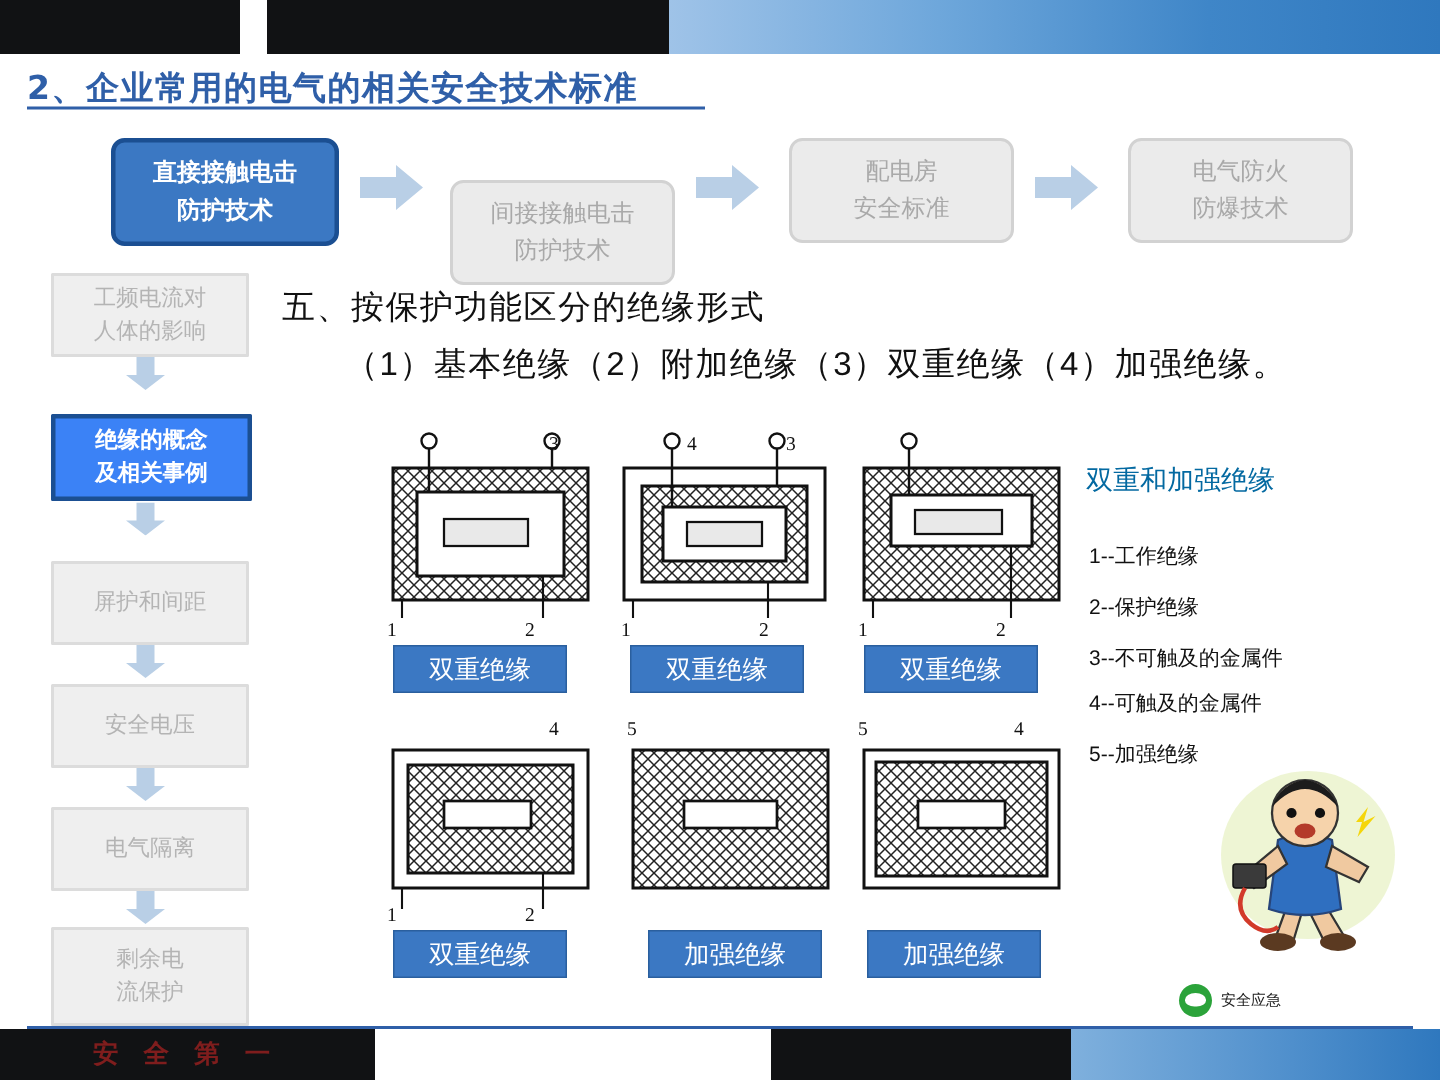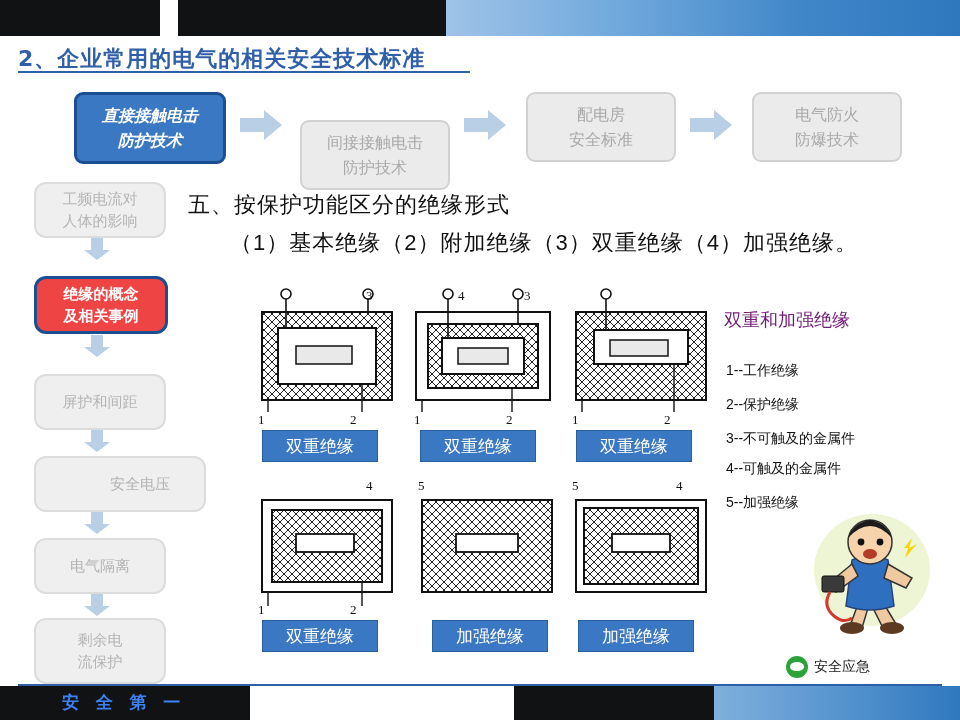--- a/index.html
+++ b/index.html
@@ -25,69 +25,69 @@
     font-family:"DejaVu Sans","Liberation Sans",sans-serif;}
   .sec-underline{position:absolute;left:18px;top:71px;width:452px;height:2px;background:#2f5fa8;}
   
   .topbox{position:absolute;width:146px;height:66px;border-radius:9px;
     display:flex;flex-direction:column;align-items:center;justify-content:center;
     font-size:16px;line-height:25px;text-align:center;}
   .topbox.active{background:#3b78c3;color:#ffffff;border:3px solid #1b4f92;font-weight:bold;}
   .topbox.idle{background:#ebebeb;color:#a9a9a9;border:2px solid #d2d2d2;}
   .arrow-r{position:absolute;width:42px;height:30px;}
   
-  .sidebox{position:absolute;left:34px;width:128px;height:52px;border-radius:12px;
+  .sidebox{position:absolute;left:34px;width:128px;height:52px;border-radius:1px;
     display:flex;flex-direction:column;align-items:center;justify-content:center;
     font-size:15px;line-height:22px;text-align:center;}
   .sidebox.idle{background:#efefef;color:#b4b4b4;border:2px solid #dcdcdc;}
-  .sidebox.active{background:#ef4444;color:#ffffff;border:3px solid #1b4f92;font-weight:bold;}
+  .sidebox.active{background:#3b82f6;color:#ffffff;border:3px solid #1b4f92;font-weight:bold;}
   .arrow-d{position:absolute;left:84px;width:26px;height:22px;}
   
   .main-h{position:absolute;left:188px;top:190px;font-size:22px;color:#111;letter-spacing:1px;}
   .main-h2{position:absolute;left:230px;top:228px;font-size:22px;color:#111;letter-spacing:1px;}
   
   .diagram{position:absolute;}
   .dlabel{position:absolute;height:30px;background:#3b78c3;color:#fff;font-size:17px;
     display:flex;align-items:center;justify-content:center;border:1px solid #2a5f9e;}
   .num{position:absolute;font-size:13px;color:#111;font-family:"Liberation Serif",serif;}
   
-  .rtitle{position:absolute;left:724px;top:308px;font-size:18px;color:#701a75;}
+  .rtitle{position:absolute;left:724px;top:308px;font-size:18px;color:#0369a1;}
   .ritem{position:absolute;left:726px;font-size:14px;color:#111;}
   
   .botbar{position:absolute;left:0;bottom:0;width:960px;height:34px;background:#ffffff;}
   .bb-seg{position:absolute;bottom:0;height:34px;}
   .bb-black{left:0;width:250px;background:#111214;}
   .bb-white{left:250px;width:264px;background:#ffffff;}
   .bb-black2{left:514px;width:200px;background:#111214;}
   .bb-grad{left:714px;width:246px;
     background:linear-gradient(90deg,#7fb0dd 0%,#4f8fcc 60%,#2f78be 100%);}
-  .bb-text{position:absolute;left:62px;bottom:6px;color:#3b82f6;font-size:17px;
+  .bb-text{position:absolute;left:62px;bottom:6px;color:#7f1d1d;font-size:17px;
     font-weight:bold;letter-spacing:6px;}
   .bb-line{position:absolute;left:18px;bottom:34px;width:924px;height:2px;background:#2f5fa8;}
   
   .wx{position:absolute;left:786px;bottom:42px;display:flex;align-items:center;gap:6px;}
   .wx-ico{width:22px;height:22px;border-radius:50%;background:#2ba33a;position:relative;}
   .wx-ico:after{content:"";position:absolute;left:4px;top:6px;width:14px;height:9px;
     background:#fff;border-radius:50% 50% 45% 45%;}
-  .wx-txt{font-size:14px;color:#222;}
+  .wx-txt{font-size:10px;color:#222;}
 </style>
 </head>
 <body>
 
 <div class="topbar">
   <div class="tb-seg tb-black1"></div>
   <div class="tb-seg tb-white1"></div>
   <div class="tb-seg tb-black2"></div>
   <div class="tb-seg tb-grad"></div>
 </div>
 
 <div class="sec-title">2、企业常用的电气的相关安全技术标准</div>
 <div class="sec-underline"></div>
 
-<div class="topbox active" style="left:74px;top:92px;font-style:italic;">
+<div class="topbox active" style="left:74px;top:92px;">
   <span>直接接触电击</span>
   <span>防护技术</span>
 </div>
 <svg class="arrow-r" style="left:240px;top:110px;" viewBox="0 0 42 30">
   <polygon points="0,8 24,8 24,0 42,15 24,30 24,22 0,22" fill="#b9cfe6"></polygon>
 </svg>
 
 <div class="topbox idle" style="left:300px;top:92px;margin-top:28px;">
   <span>间接接触电击</span>
   <span>防护技术</span>
@@ -125,21 +125,21 @@
   <polygon points="7,0 19,0 19,12 26,12 13,22 0,12 7,12" fill="#b9cfe6"></polygon>
 </svg>
 
 <div class="sidebox idle" style="top:374px;">
   <span>屏护和间距</span>
 </div>
 <svg class="arrow-d" style="top:430px;" viewBox="0 0 26 22">
   <polygon points="7,0 19,0 19,12 26,12 13,22 0,12 7,12" fill="#b9cfe6"></polygon>
 </svg>
 
-<div class="sidebox idle" style="top:456px;padding-left:40px;">
+<div class="sidebox idle" style="top:456px;">
   <span>安全电压</span>
 </div>
 <svg class="arrow-d" style="top:512px;" viewBox="0 0 26 22">
   <polygon points="7,0 19,0 19,12 26,12 13,22 0,12 7,12" fill="#b9cfe6"></polygon>
 </svg>
 
 <div class="sidebox idle" style="top:538px;">
   <span>电气隔离</span>
 </div>
 <svg class="arrow-d" style="top:594px;" viewBox="0 0 26 22">

